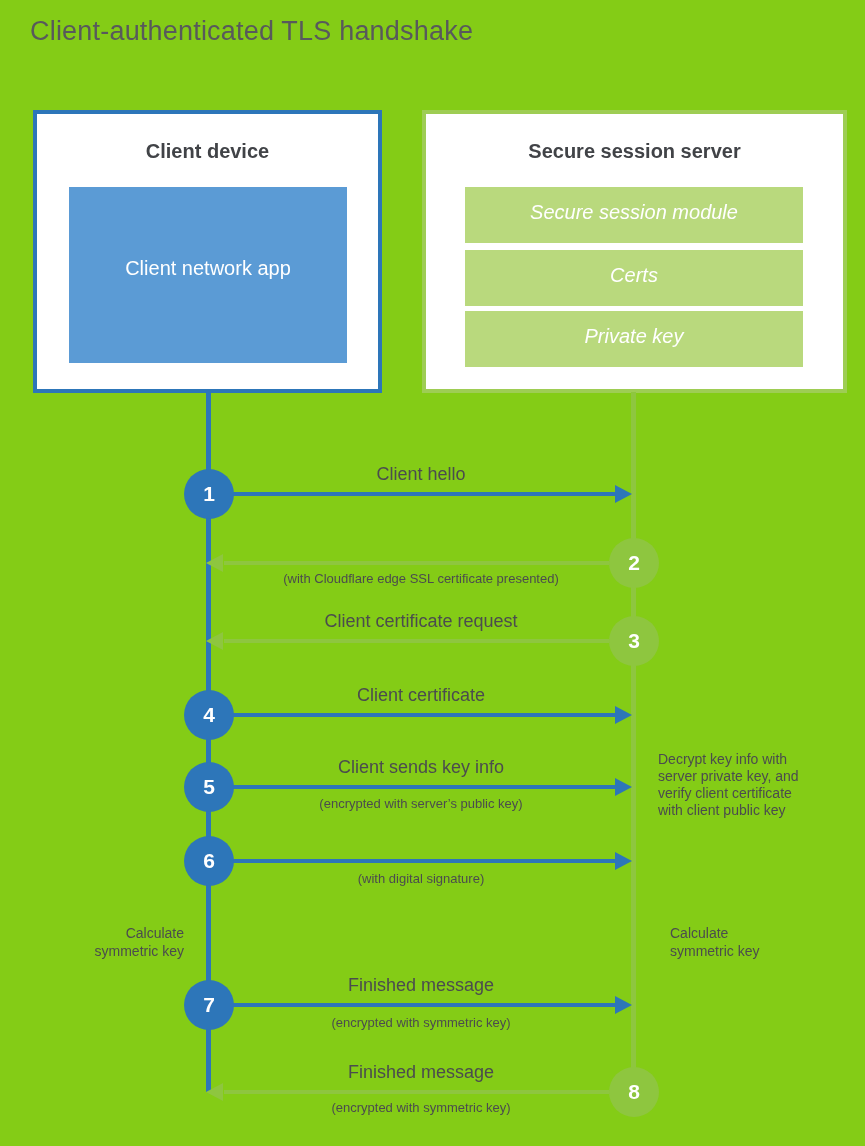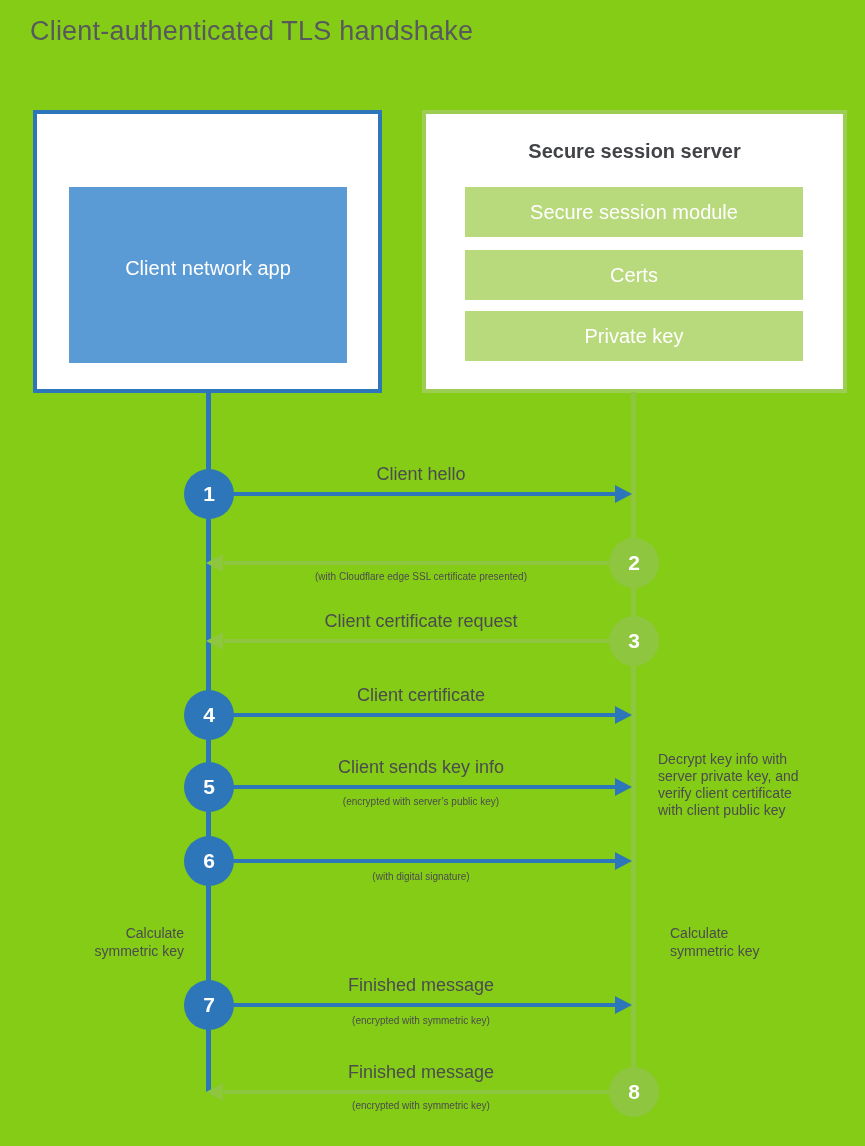--- a/index.html
+++ b/index.html
@@ -56,26 +56,27 @@
     display: flex;
     align-items: center;
     justify-content: center;
     text-align: center;
     padding: 0 50px 14px 50px;
     box-sizing: border-box;
   }
   .server-bar {
     position: absolute;
     left: 39px;
-    width: 338px; height: 50px;
+    width: 338px; height: 56px;
     background: #b9d97d;
     color: #ffffff;
     font-size: 20px;
     line-height: 50px;
     text-align: center;
+    font-style: italic;
   }
   .bar-1 { top: 73px; }
   .bar-2 { top: 136px; }
   .bar-3 { top: 197px; }
 
   
   .lifeline { position: absolute; width: 5px; }
   .client-lifeline { left: 206px; top: 392px; height: 700px; background: #2d76b9; }
   .server-lifeline { left: 631px; top: 392px; height: 701px; background: #8ec63f; }
 
@@ -132,21 +133,21 @@
     position: absolute;
     left: 201px; width: 440px;
     text-align: center;
     font-size: 18px;
     color: #4b4c4e;
   }
   .msg-sublabel {
     position: absolute;
     left: 201px; width: 440px;
     text-align: center;
-    font-size: 10px;
+    font-size: 13px;
     color: #4b4c4e;
   }
   .l1 { top: 464px; }
   .l2 { top: 533px; } .s2 { top: 571px; }
   .l3 { top: 611px; }
   .l4 { top: 685px; }
   .l5 { top: 757px; } .s5 { top: 796px; }
   .l6 { top: 831px; } .s6 { top: 871px; }
   .l7 { top: 975px; } .s7 { top: 1015px; }
   .l8 { top: 1062px; } .s8 { top: 1100px; }
@@ -164,20 +165,21 @@
   .note-decrypt { left: 658px; width: 180px; top: 751px; line-height: 17px; text-align: left; }
 </style>
 </head>
 <body>
 
 <div class="canvas">
 
   <div class="page-title">Client-authenticated TLS handshake</div>
 
   <div class="actor-box client-box">
+    <div class="box-title">Client device</div>
     <div class="client-app">Client network app</div>
   </div>
 
   <div class="actor-box server-box">
     <div class="box-title">Secure session server</div>
     <div class="server-bar bar-1">Secure session module</div>
     <div class="server-bar bar-2">Certs</div>
     <div class="server-bar bar-3">Private key</div>
   </div>
 

